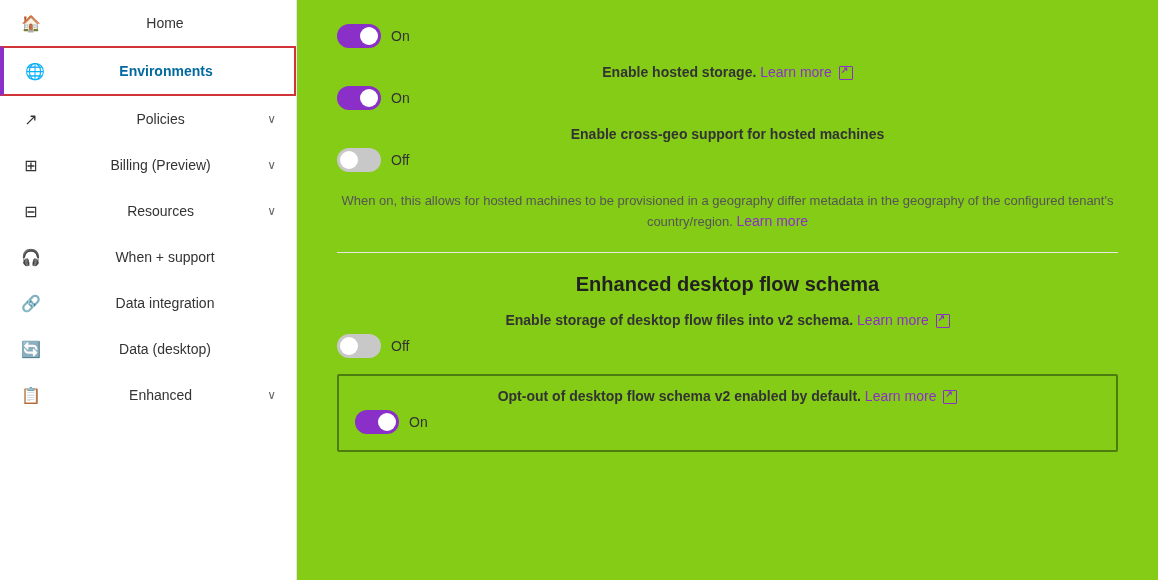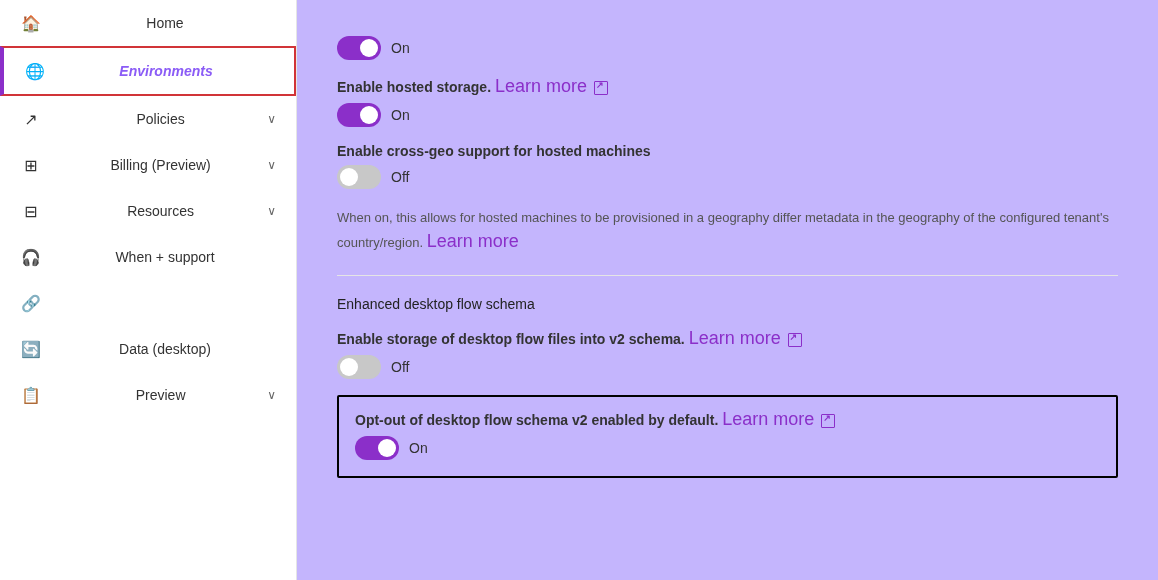--- a/index.html
+++ b/index.html
@@ -55,30 +55,30 @@
       font-size: 14px;
       text-align: center;
     }
 
     .sidebar-item .chevron {
       font-size: 12px;
       color: #666;
     }
 
     .sidebar-item.active .label {
-      color: #8b5cf6;
-      font-style: italic;
+      color: #0369a1;
     }
 
     
     .main-content {
       flex: 1;
-      padding: 36px 40px;
+      padding: 24px 40px;
       overflow-y: auto;
-      background: #c4b5fd;
+      background: #84cc16;
+      text-align: center;
     }
 
     .setting-section {
       margin-bottom: 24px;
     }
 
     .setting-row {
       margin-bottom: 16px;
     }
 
@@ -91,21 +91,21 @@
 
     .setting-label a {
       color: #8b2fc9;
       text-decoration: none;
       font-weight: 400;
     }
 
     .learn-more-link {
       color: #8b2fc9;
       text-decoration: none;
-      font-size: 18px;
+      font-size: 14px;
     }
 
     .external-icon {
       display: inline-block;
       width: 14px;
       height: 14px;
       border: 1.5px solid #8b2fc9;
       border-radius: 1px;
       position: relative;
       margin-left: 3px;
@@ -168,29 +168,29 @@
     }
 
     .description-text {
       font-size: 13px;
       color: #555;
       margin-top: 19px;
       line-height: 1.5;
     }
 
     .section-title {
-      font-size: 14px;
-      font-weight: 400;
+      font-size: 20px;
+      font-weight: 700;
       color: #222;
       margin-bottom: 16px;
       margin-top: 8px;
     }
 
     .highlighted-box {
-      border: 2px solid #000000;
+      border: 2px solid #4d7c0f;
       border-radius: 2px;
       padding: 12px 16px;
       margin-top: 8px;
     }
 
     .divider {
       height: 1px;
       background: #e5e5e5;
       margin: 20px 0;
     }
@@ -226,28 +226,29 @@
     <span class="icon">⊟</span>
     <span class="label">Resources</span>
     <span class="chevron">∨</span>
   </div>
   <div class="sidebar-item">
     <span class="icon">🎧</span>
     <span class="label">When + support</span>
   </div>
   <div class="sidebar-item">
     <span class="icon">🔗</span>
+    <span class="label">Data integration</span>
   </div>
   <div class="sidebar-item">
     <span class="icon">🔄</span>
     <span class="label">Data (desktop)</span>
   </div>
   <div class="sidebar-item">
     <span class="icon">📋</span>
-    <span class="label">Preview</span>
+    <span class="label">Enhanced</span>
     <span class="chevron">∨</span>
   </div>
 </nav>
 
 <main class="main-content">
 
   <div class="top-row setting-row">
     <div class="toggle-row">
       <div class="toggle on">
         <div class="thumb"></div>

